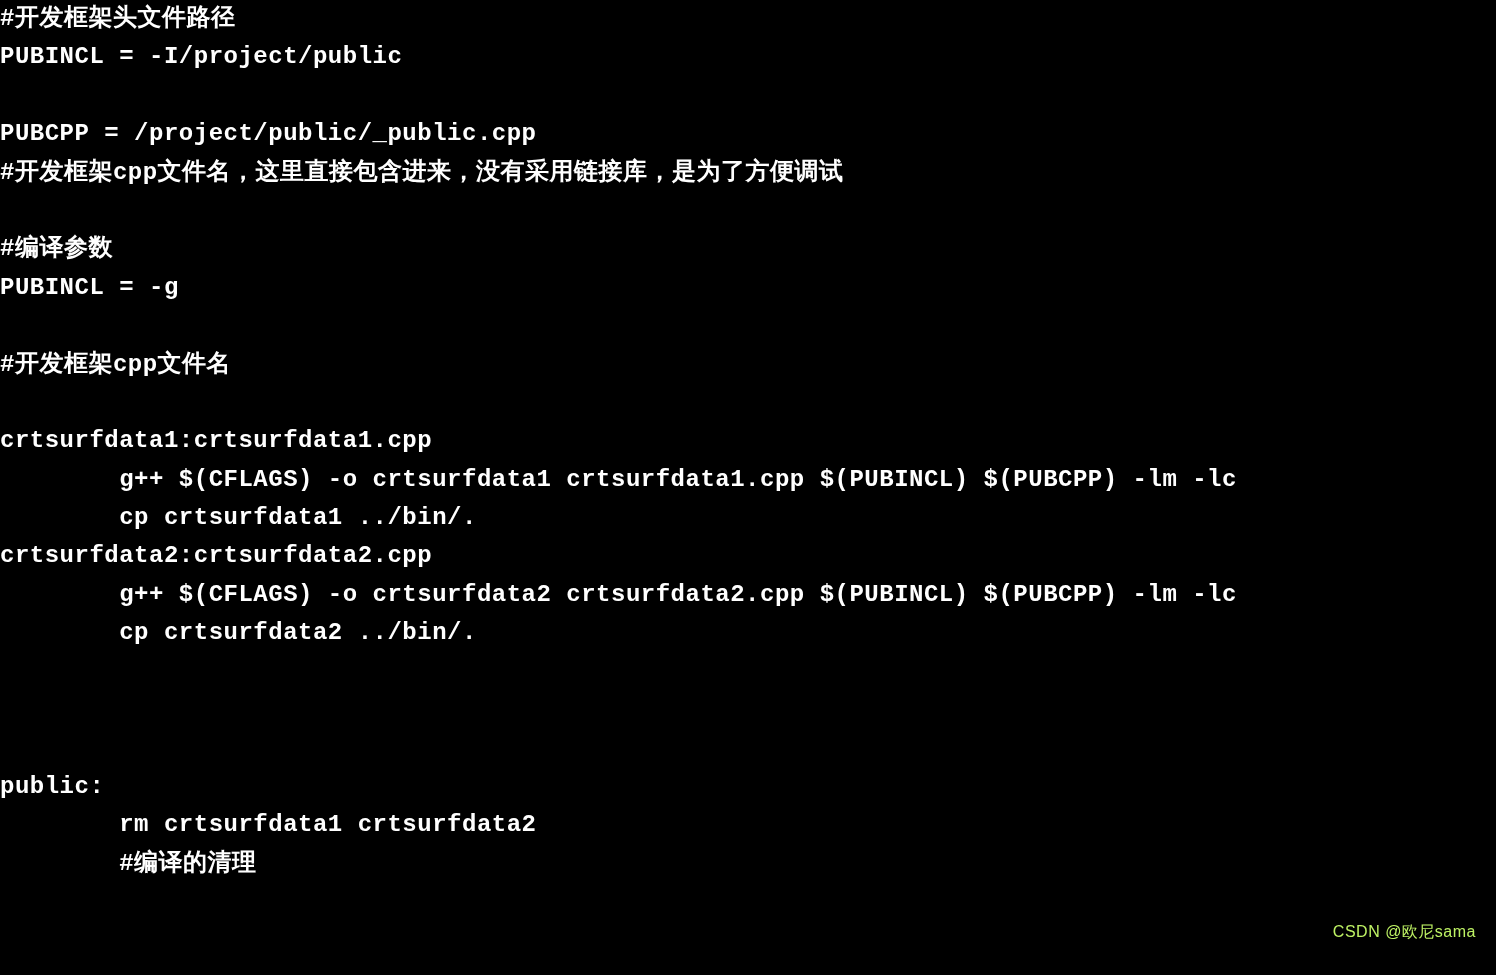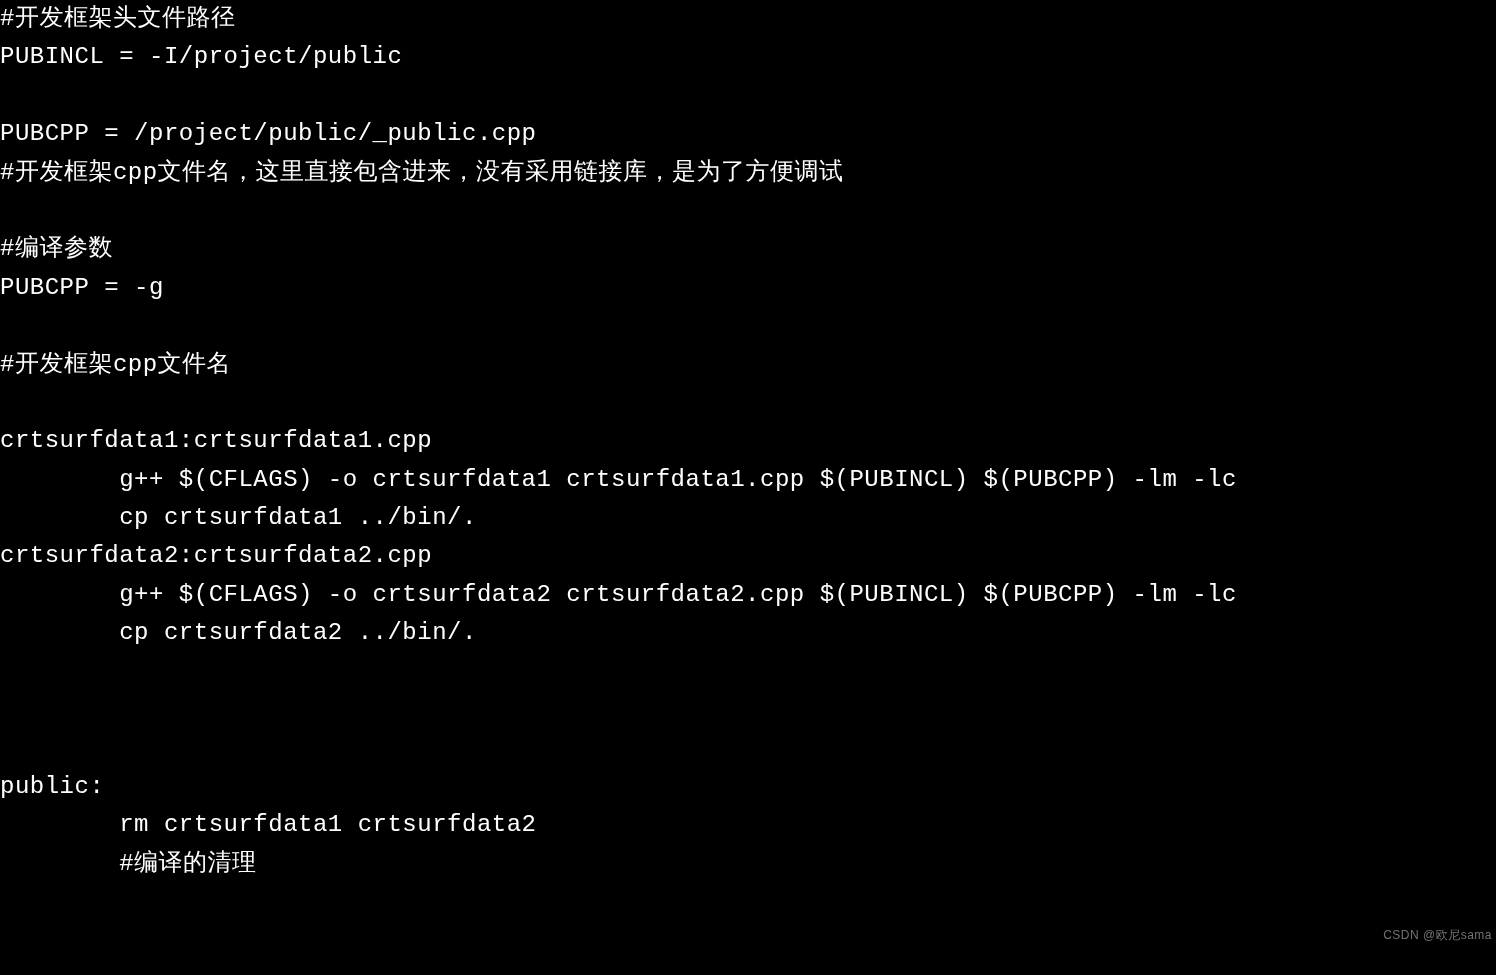--- a/index.html
+++ b/index.html
@@ -15,43 +15,43 @@
       line-height: 1.6;
       padding: 0;
       width: 1496px;
       height: 975px;
       overflow: hidden;
       position: relative;
       letter-spacing: 0.5px;
     }
     .code-line {
       white-space: pre;
-      font-weight: normal;
+      font-weight: bold;
     }
     .watermark {
       position: absolute;
       bottom: 30px;
-      right: 4px;
-      color: #737373;
-      font-size: 12px;
+      right: 20px;
+      color: #bef264;
+      font-size: 16px;
       font-family: sans-serif;
     }
   </style>
 </head>
 <body>
 
 <div id="code-container">
     <div class="code-line">#开发框架头文件路径</div>
     <div class="code-line">PUBINCL = -I/project/public</div>
     <div class="code-line">&nbsp;</div>
     <div class="code-line">PUBCPP = /project/public/_public.cpp</div>
     <div class="code-line">#开发框架cpp文件名，这里直接包含进来，没有采用链接库，是为了方便调试</div>
     <div class="code-line">&nbsp;</div>
     <div class="code-line">#编译参数</div>
-    <div class="code-line">PUBCPP = -g</div>
+    <div class="code-line">PUBINCL = -g</div>
     <div class="code-line">&nbsp;</div>
     <div class="code-line">#开发框架cpp文件名</div>
     <div class="code-line">&nbsp;</div>
     <div class="code-line">crtsurfdata1:crtsurfdata1.cpp</div>
     <div class="code-line">        g++ $(CFLAGS) -o crtsurfdata1 crtsurfdata1.cpp $(PUBINCL) $(PUBCPP) -lm -lc</div>
     <div class="code-line">        cp crtsurfdata1 ../bin/.</div>
     <div class="code-line">crtsurfdata2:crtsurfdata2.cpp</div>
     <div class="code-line">        g++ $(CFLAGS) -o crtsurfdata2 crtsurfdata2.cpp $(PUBINCL) $(PUBCPP) -lm -lc</div>
     <div class="code-line">        cp crtsurfdata2 ../bin/.</div>
     <div class="code-line">&nbsp;</div>

